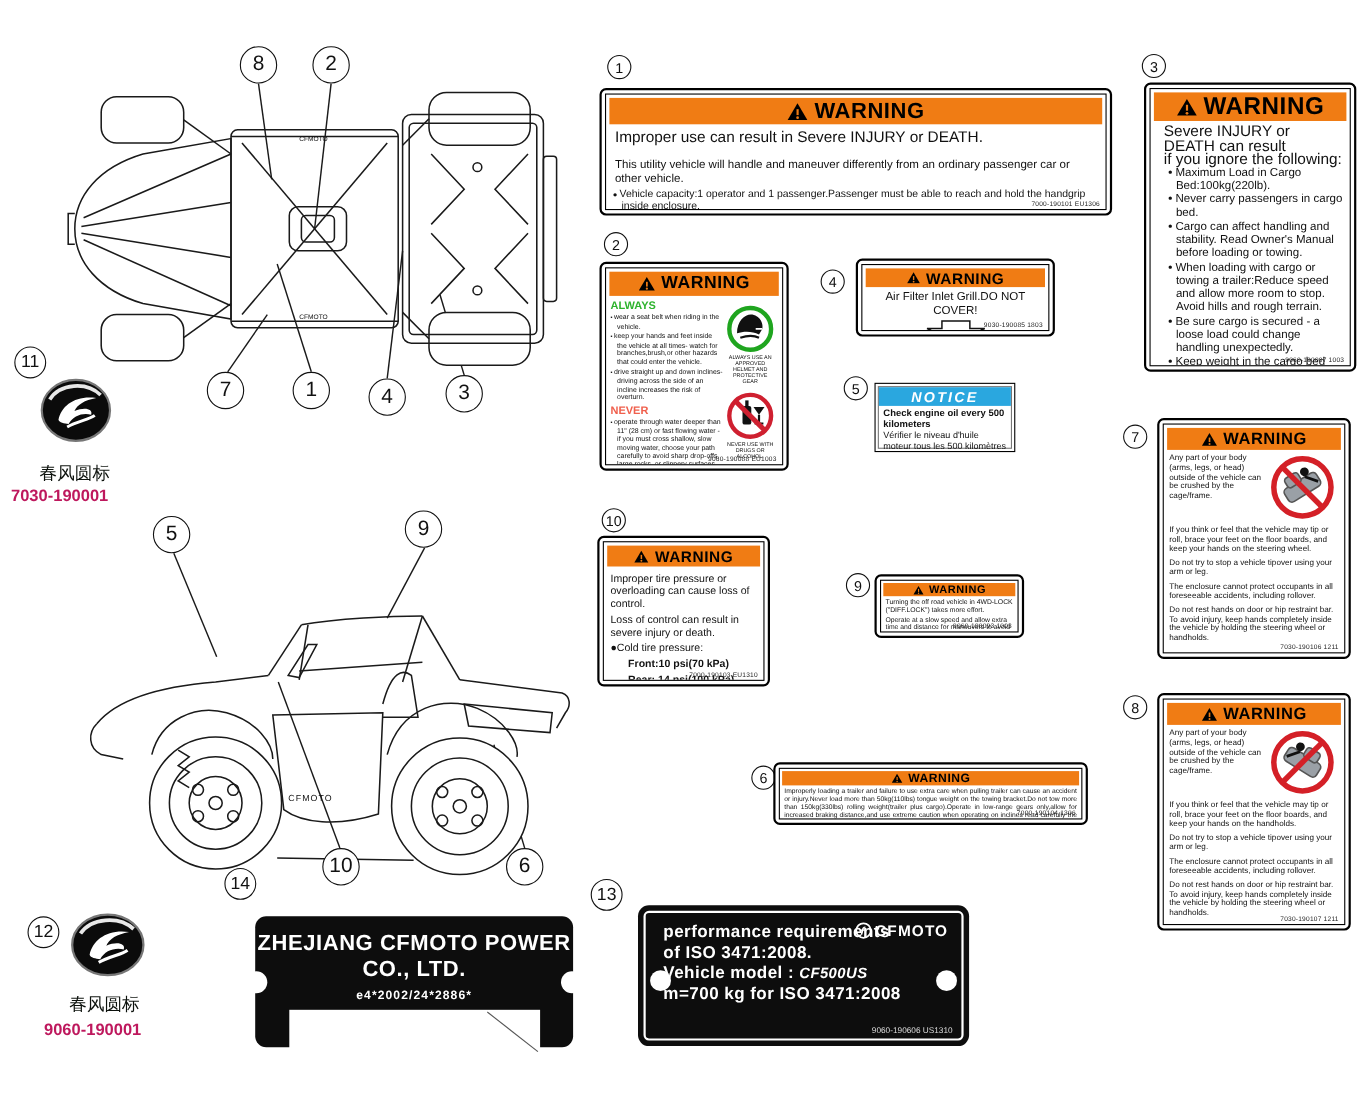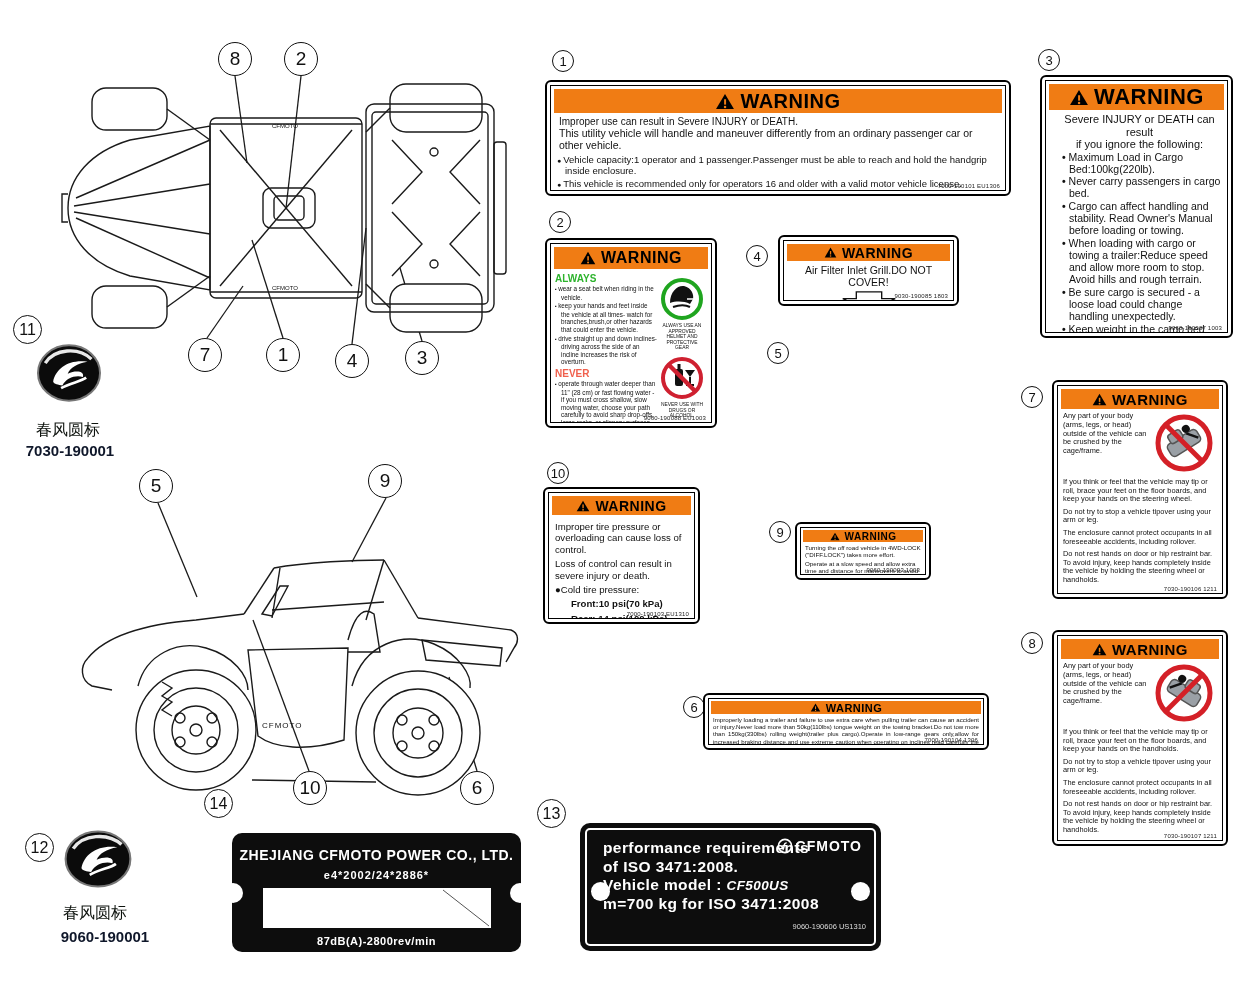--- a/index.html
+++ b/index.html
@@ -17,39 +17,39 @@
 
   
   .lbl{position:absolute;background:#fff;border:2px solid #000;border-radius:6px;padding:3px;box-sizing:border-box;}
   .lbl-in{border:1px solid #000;width:100%;height:100%;box-sizing:border-box;position:relative;overflow:hidden;background:#fff;}
   .whead{background:var(--warning-orange);color:#000;font-weight:bold;display:flex;align-items:center;justify-content:center;gap:5px;margin:3px;letter-spacing:.5px;}
   .tri{flex:0 0 auto;}
   .code{position:absolute;right:5px;bottom:1px;font-size:6px;color:#222;letter-spacing:.2px;white-space:nowrap;}
 
   
   #l1 .whead{height:24px;font-size:20px;}
-  #l1 .t1{font-size:10px;margin:2px 8px 0;}
+  #l1 .t1{font-size:14px;margin:2px 8px 12px;}
   #l1 .t2{font-size:10.5px;margin:0 8px 3px;}
   .l1b{font-size:9.5px;margin:1.5px 8px 0 14px;text-indent:-8px;}
   .l1b::before{content:"● ";font-size:7px;}
 
   
   #l2 .whead{height:22px;font-size:16px;}
   #l2 .row{display:flex;margin:1px 4px;}
   #l2 .colt{width:102px;}
   #l2 .coli{flex:1;text-align:center;}
   .always{color:var(--always-green);font-weight:bold;font-size:10px;margin:1px 0;}
   .never{color:var(--never-red);font-weight:bold;font-size:10px;margin:2px 0 1px;}
   .l2b{font-size:6.3px;line-height:7.6px;margin:1px 0 1px 6px;text-indent:-6px;}
   .l2b::before{content:"▪ ";font-size:5px;}
   #l2 .cap{font-size:4.9px;line-height:5.6px;color:#111;margin:1px 2px 4px;}
 
   
   #l3 .whead{height:26px;font-size:22px;}
-  #l3 .intro{font-size:11px;line-height:12.5px;margin:2px 6px 0 12px;white-space:pre-line;text-align:center;}
+  #l3 .intro{font-size:14px;line-height:12.5px;margin:2px 6px 0 12px;white-space:pre-line;}
   .l3b{font-size:10.5px;line-height:12.3px;margin:0 4px 0 23px;text-indent:-7px;}
   .l3b::before{content:"• ";font-weight:bold;}
 
   
   #l4 .whead{height:17px;font-size:14px;}
   #l4 .t{font-size:10.5px;text-align:center;margin-top:1px;}
   #l4 .arr{margin:3px auto 0;}
 
   
   #l5{position:absolute;background:#fff;border:1.5px solid #000;box-sizing:border-box;}
@@ -83,30 +83,30 @@
   
   .plate{position:absolute;background:#0d0d0d;border-radius:10px;box-sizing:border-box;color:#fff;}
   .plate-in{border:2px solid #fff;border-radius:5px;margin:5px;height:calc(100% - 10px);box-sizing:border-box;position:relative;overflow:hidden;}
   .rivet{position:absolute;background:#fff;border-radius:50%;}
   #p13 .lines{margin:8px 0 0 16px;font-size:15.5px;font-weight:bold;line-height:19px;letter-spacing:.4px;}
   #p13 .brand{position:absolute;top:8px;right:12px;display:flex;align-items:center;gap:3px;
               font-weight:bold;font-size:14px;letter-spacing:1px;}
   #p13 .model{margin:0 0 0 16px;font-size:15.5px;font-weight:bold;letter-spacing:.4px;}
   #p13 .model .val{font-size:13.5px;font-style:italic;}
   #p13 .mass{margin:1px 0 0 16px;font-size:15.5px;font-weight:bold;letter-spacing:.4px;}
-  #p13 .pcode{position:absolute;right:8px;bottom:13px;font-size:7.5px;color:#ddd;text-align:center;}
+  #p13 .pcode{position:absolute;right:8px;bottom:3px;font-size:7.5px;color:#ddd;text-align:center;}
   #p14{text-align:center;}
-  #p14 .company{font-size:14px;font-weight:bold;letter-spacing:.5px;margin-top:14px;}
+  #p14 .company{font-size:20px;font-weight:bold;letter-spacing:.5px;margin-top:14px;}
   #p14 .approval{font-size:11px;font-weight:bold;margin-top:6px;letter-spacing:1px;}
   #p14 .vinbox{position:relative;background:#fff;width:228px;height:40px;margin:7px auto 0;}
   #p14 .noise{font-size:11px;font-weight:bold;margin-top:7px;letter-spacing:.5px;}
 
   
   .badge-cap{position:absolute;font-size:16px;color:#0d120d;text-align:center;}
-  .badge-part{position:absolute;font-size:15px;font-weight:bold;color:#0f172a;text-align:center;}
+  .badge-part{position:absolute;font-size:15px;font-weight:bold;color:#be185d;text-align:left;}
 </style>
 </head>
 <body>
 
 <div id="page">
 
   <svg class="abs" style="left:0;top:0;" width="1236" height="1004" viewBox="0 0 1236 1004">
     <g stroke="#1a1a1a" stroke-width="1.3" fill="none">
       <line x1="235" y1="76" x2="247" y2="163"></line>
       <line x1="301" y1="76" x2="286" y2="208"></line>
@@ -345,20 +345,27 @@
         <span>WARNING</span>
       </div>
       <div class="t">Air Filter Inlet Grill.DO NOT COVER!</div>
       <svg class="arr" width="64" height="22" viewBox="0 0 70 26">
         <polygon points="20,1 50,1 50,9 66,9 35,24 4,9 20,9" fill="#fff" stroke="#111" stroke-width="1.6"></polygon>
       </svg>
       <div class="code">9030-190085   1803</div>
     </div>
   </div>
 
+  <div id="l5" style="left:795px;top:348px;width:128px;height:63px;">
+    <div class="nin">
+      <div class="nhead">NOTICE</div>
+      <div class="b1">Check engine oil every 500 kilometers</div>
+      <div class="b2">Vérifier le niveau d'huile moteur tous les 500 kilomètres</div>
+    </div>
+  </div>
 
   <div class="lbl" id="l6" style="left:703px;top:693px;width:286px;height:57px;">
     <div class="lbl-in">
       <div class="whead">
         <svg class="tri" width="11" height="9" viewBox="0 0 22 19">
             <path d="M11 1 L21 18 H1 Z" fill="#000"></path>
             <rect x="10" y="7" width="2.2" height="6" fill="#f07c14"></rect>
             <circle cx="11.1" cy="15.6" r="1.4" fill="#f07c14"></circle>
           </svg>
         <span>WARNING</span>

